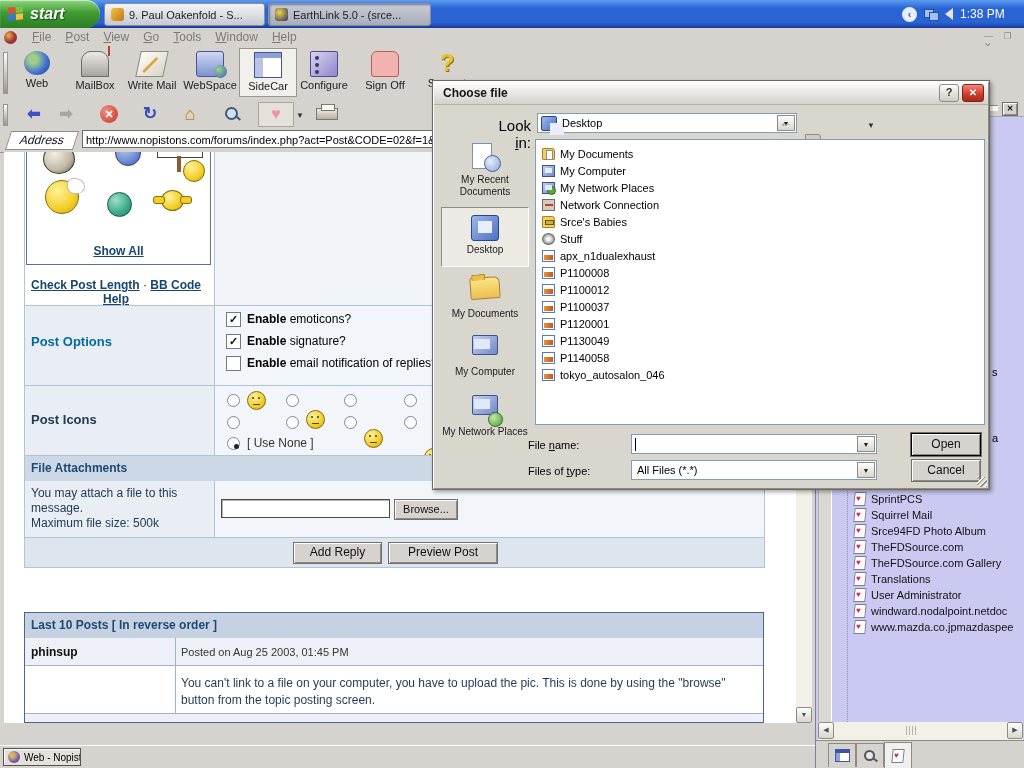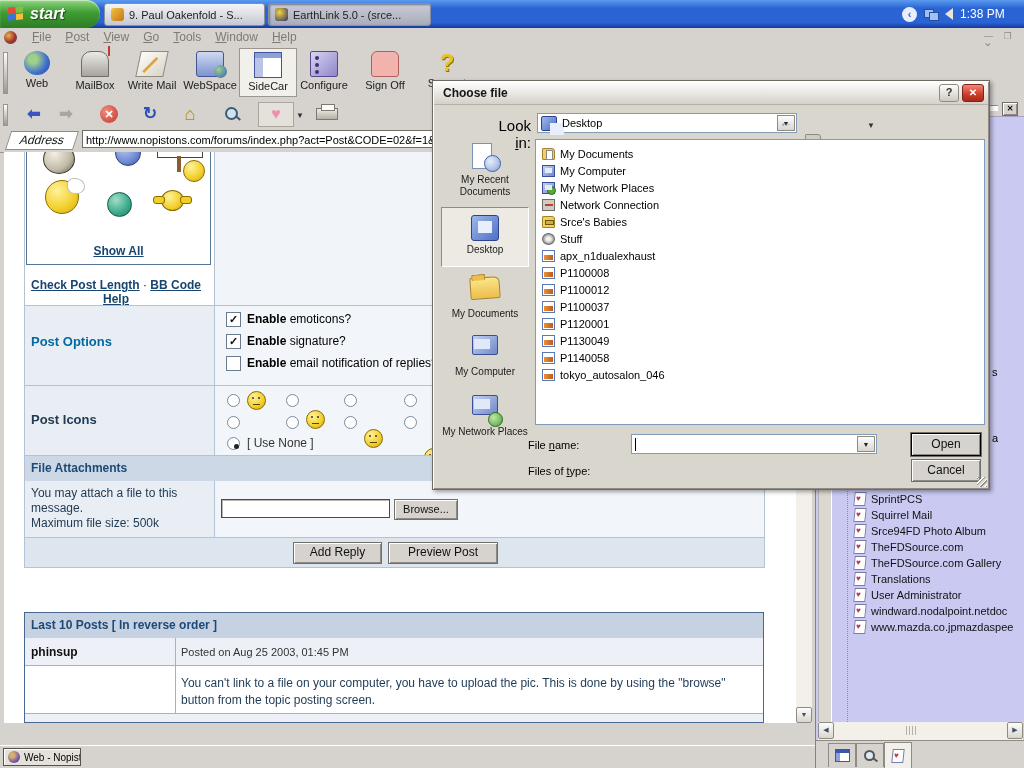--- a/index.html
+++ b/index.html
@@ -610,17 +610,21 @@
       <span class="abs" style="left:3px;top:3px;width:1px;height:13px;background:#000;"></span>
       <span class="abs" style="left:6px;top:3px;"></span>
       <span class="drop">▼</span>
     </div>
     <div class="abs clbtn" style="left:478px;top:352px;width:68px;height:21px;line-height:20px;font-size:12px;border:1px solid #000;box-shadow:inset 1px 1px 0 #fff,inset -1px -1px 0 #8f8b84,0 0 0 1px #716f6a;">
       <span style="display:block;">Open</span>
     </div>
     <div class="abs" style="left:95px;top:384px;font-size:11px;">
       <span>Files of </span><span class="u">t</span><span>ype:</span>
     </div>
+    <div class="abs combo" style="left:198px;top:379px;width:246px;height:20px;">
+      <span class="abs" style="left:5px;top:3px;">All Files (*.*)</span>
+      <span class="drop">▼</span>
+    </div>
     <div class="abs clbtn" style="left:478px;top:378px;width:68px;height:21px;line-height:20px;font-size:12px;">Cancel</div>
     <div class="abs" style="left:544px;top:396px;width:10px;height:10px;background:repeating-linear-gradient(135deg,#fff 0 1px,#8f8b84 1px 2px,transparent 2px 4px);"></div>
   </div>
 
 </div>
 
 </body></html>

